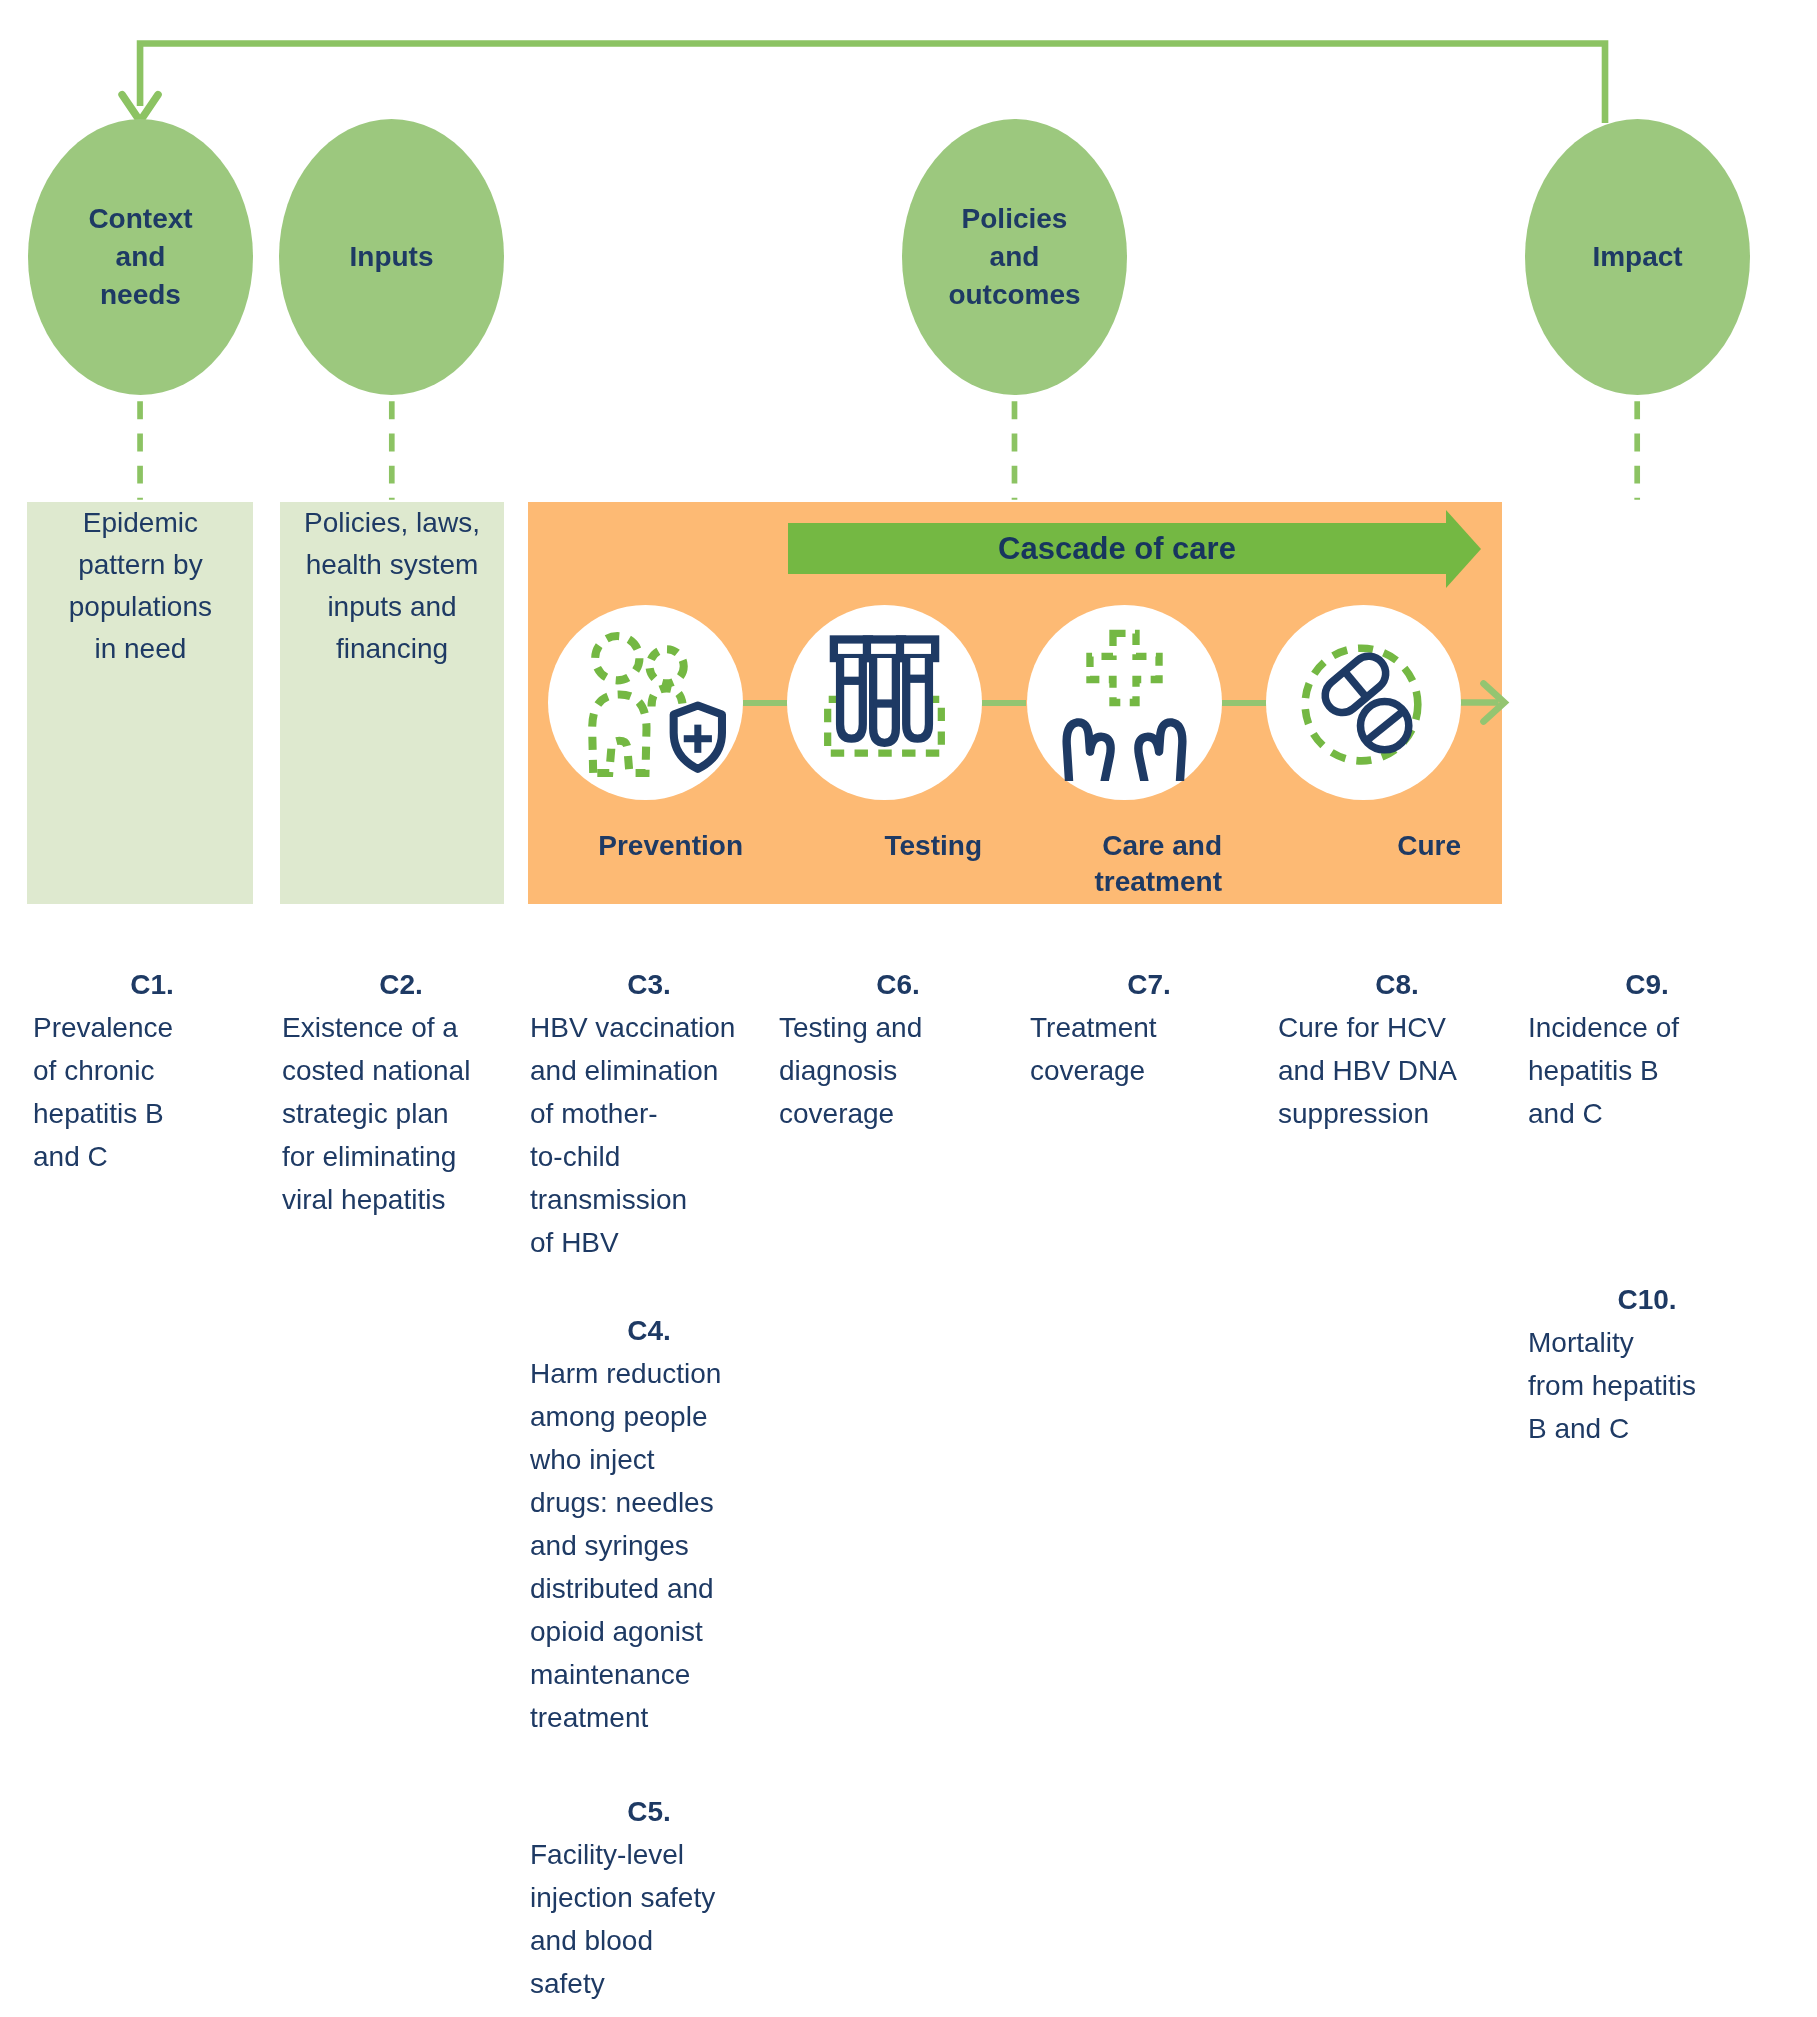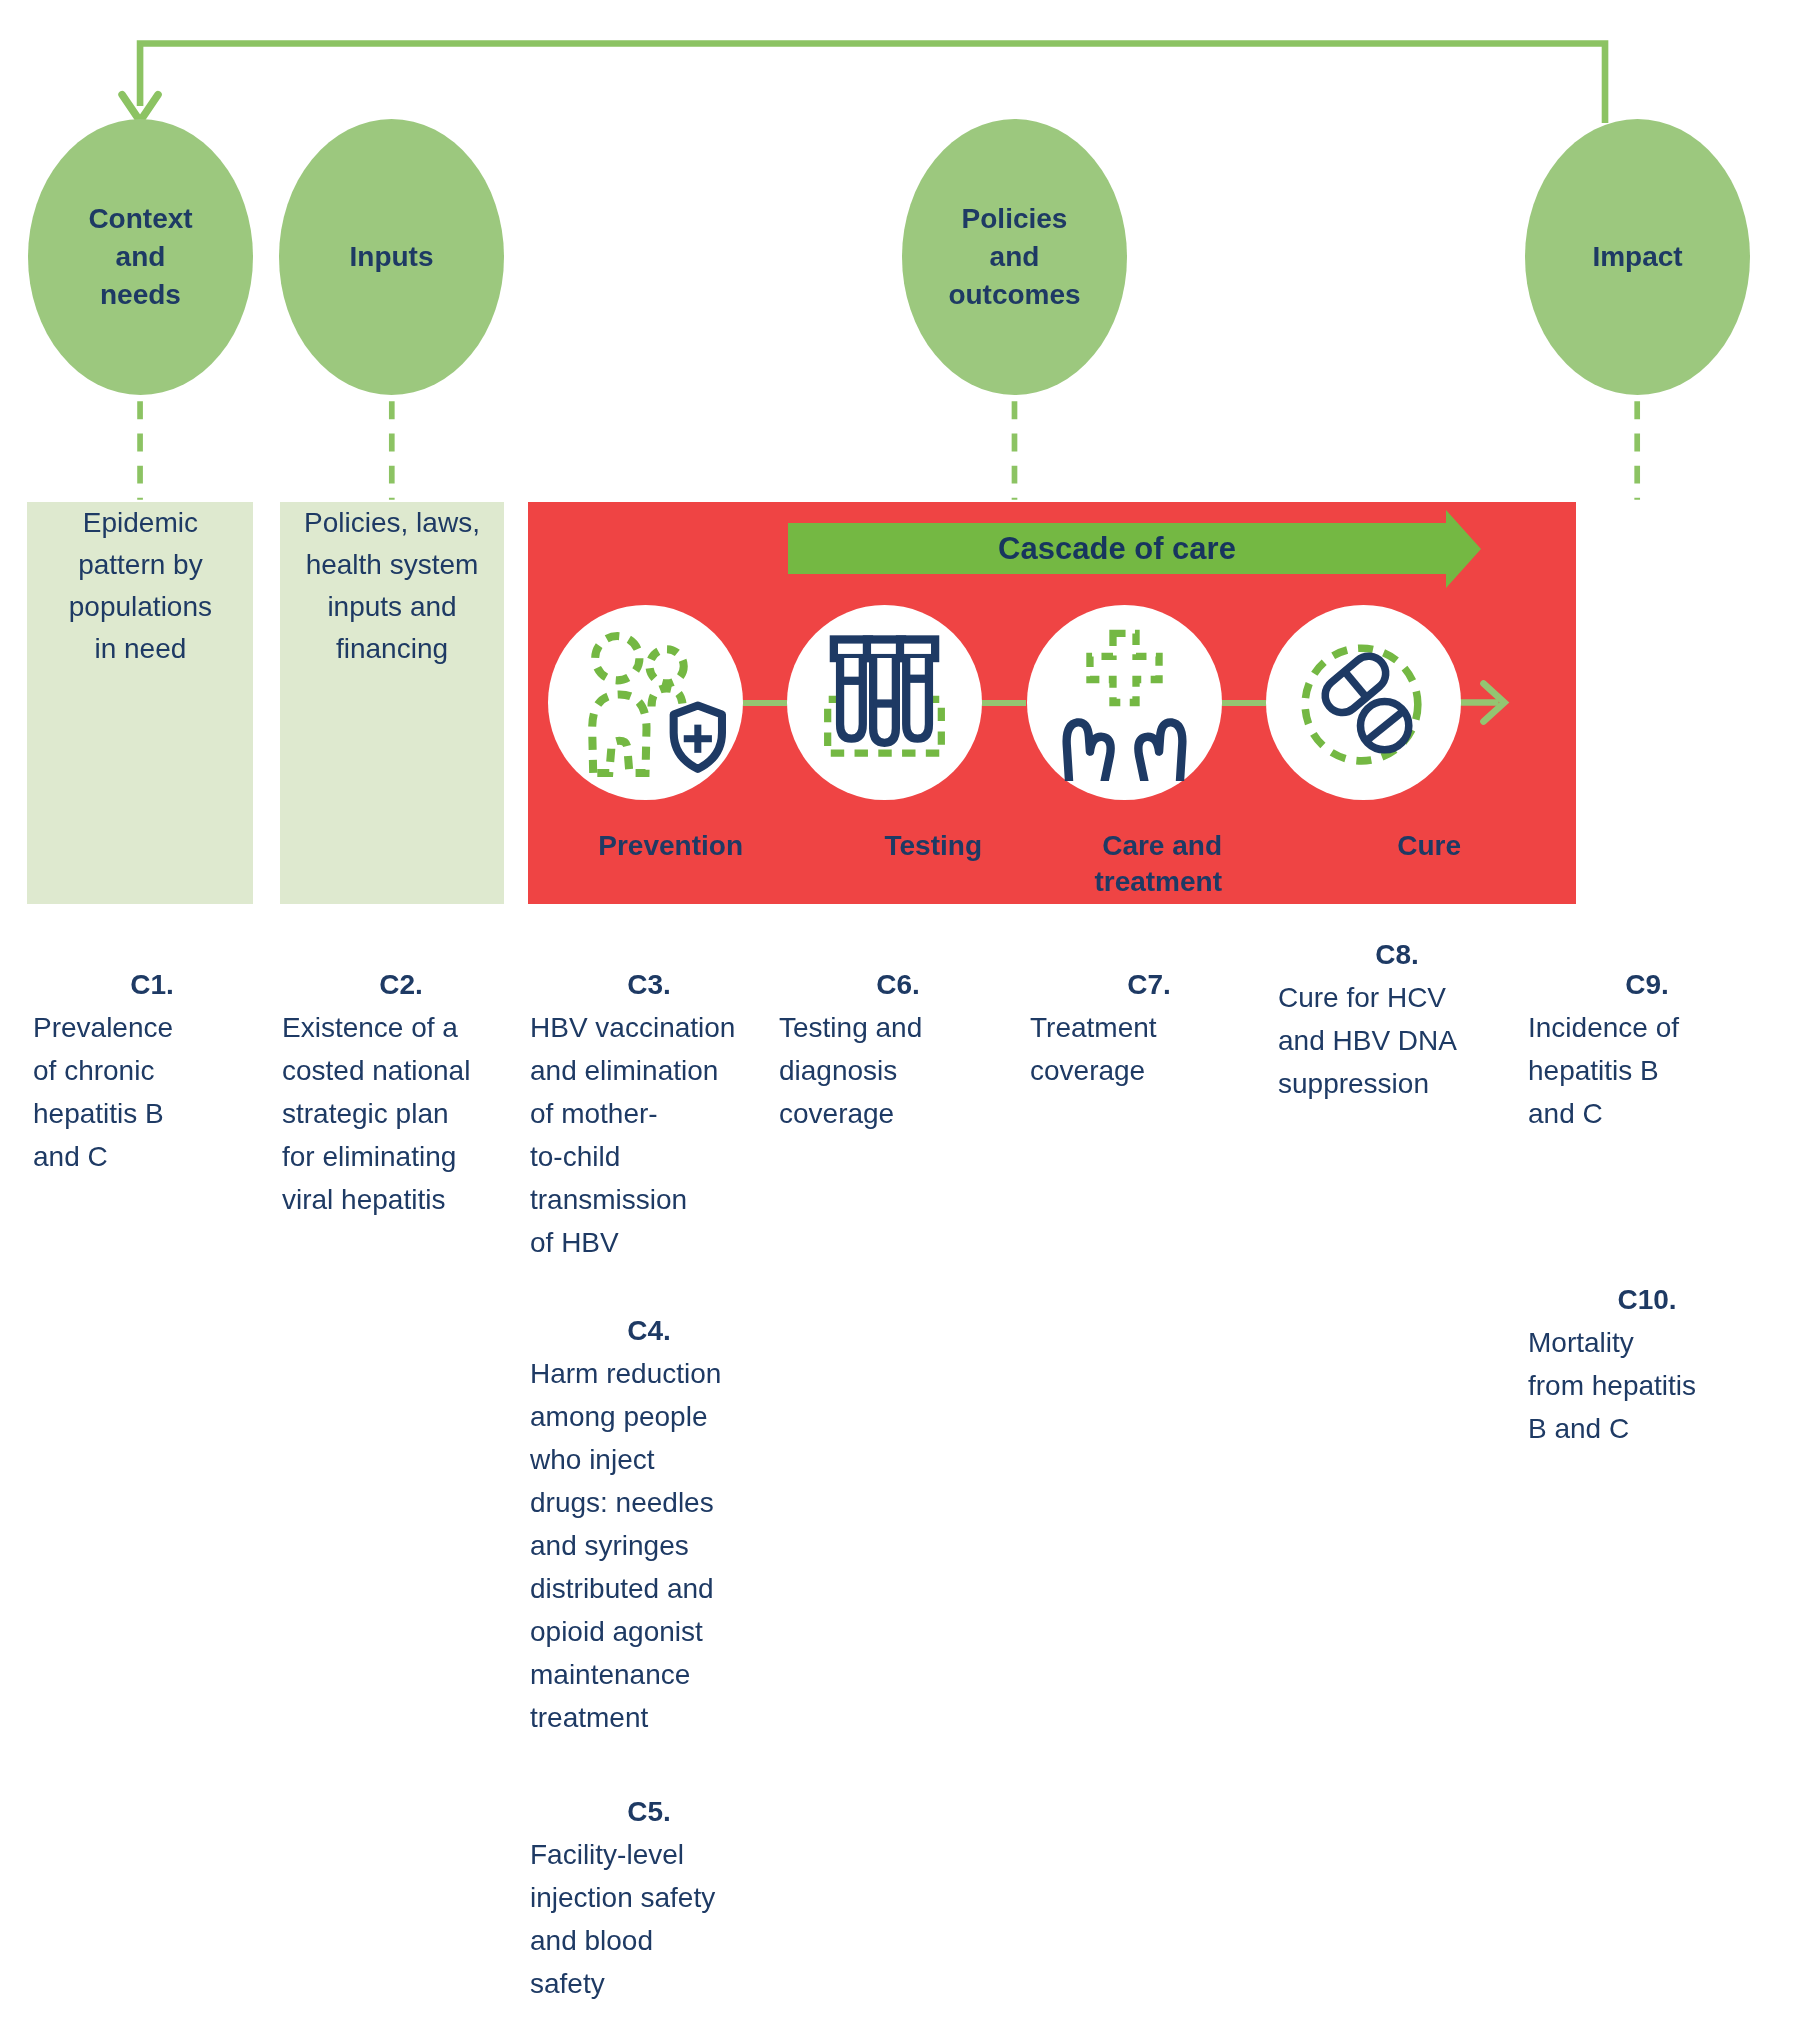--- a/index.html
+++ b/index.html
@@ -71,21 +71,21 @@
 populations
 in need</div>
   </div>
   <div class="abs stage-box" style="left:280px;top:502px;width:224px;height:402px">
     <div class="stage-box-inner pre">Policies, laws,
 health system
 inputs and
 financing</div>
   </div>
 
-  <div class="abs" style="left:528px;top:502px;width:1048px;height:402px;background:#ef4444;overflow:visible">
+  <div class="abs" style="left:528px;top:502px;width:974px;height:402px;background:#fdba74;overflow:visible">
 
     <div class="abs banner-body" style="left:260px;top:21px;width:658px;height:51px">
       <span>Cascade of care</span>
     </div>
     <div class="abs banner-head" style="left:918px;top:7.6px"></div>
 
     <div class="abs connector" style="left:215px;top:198px;width:44px"></div>
     <div class="abs connector" style="left:454px;top:198px;width:44px"></div>
     <div class="abs connector" style="left:694px;top:198px;width:44px"></div>
 
@@ -179,21 +179,21 @@
     <div class="ind-id">C6.</div>
     <div class="pre">Testing and
 diagnosis
 coverage</div>
   </div>
   <div class="abs indicator" style="left:1030px;top:963px">
     <div class="ind-id">C7.</div>
     <div class="pre">Treatment
 coverage</div>
   </div>
-  <div class="abs indicator" style="left:1278px;top:933px">
+  <div class="abs indicator" style="left:1278px;top:963px">
     <div class="ind-id">C8.</div>
     <div class="pre">Cure for HCV
 and HBV DNA
 suppression</div>
   </div>
   <div class="abs indicator" style="left:1528px;top:963px">
     <div class="ind-id">C9.</div>
     <div class="pre">Incidence of
 hepatitis B
 and C</div>

